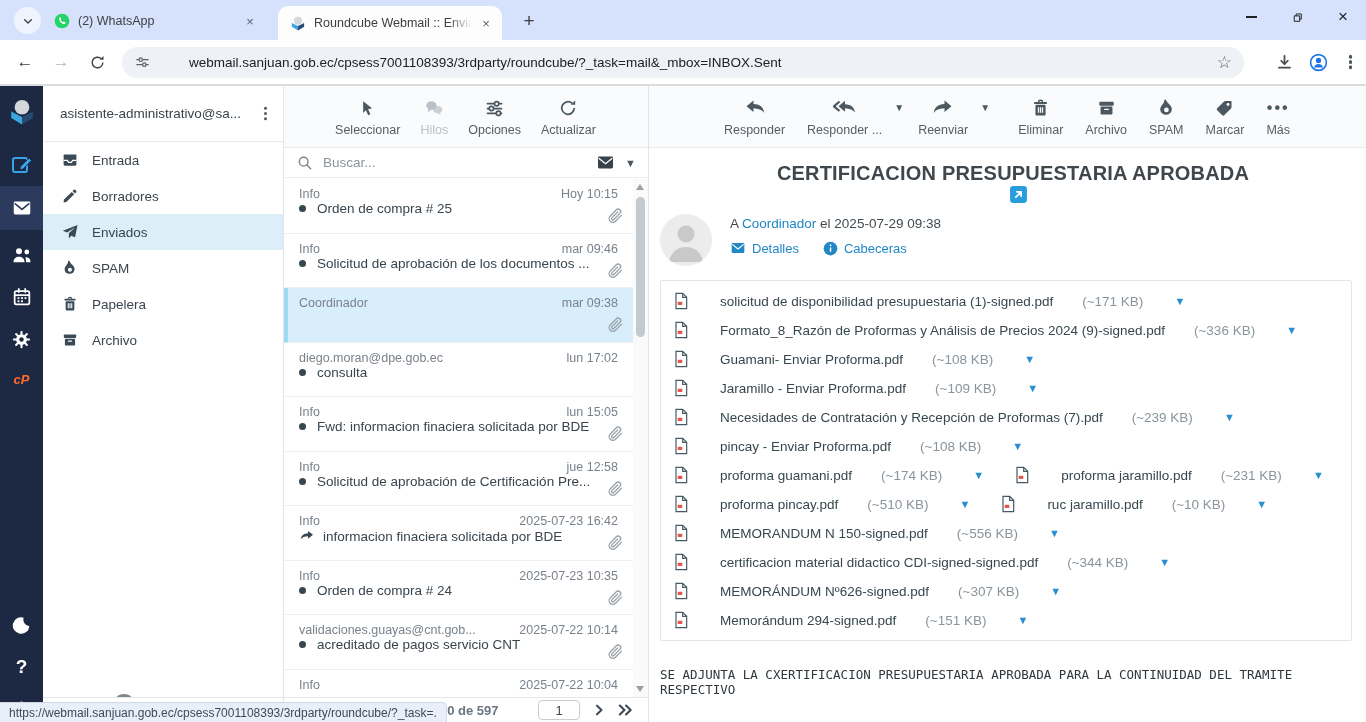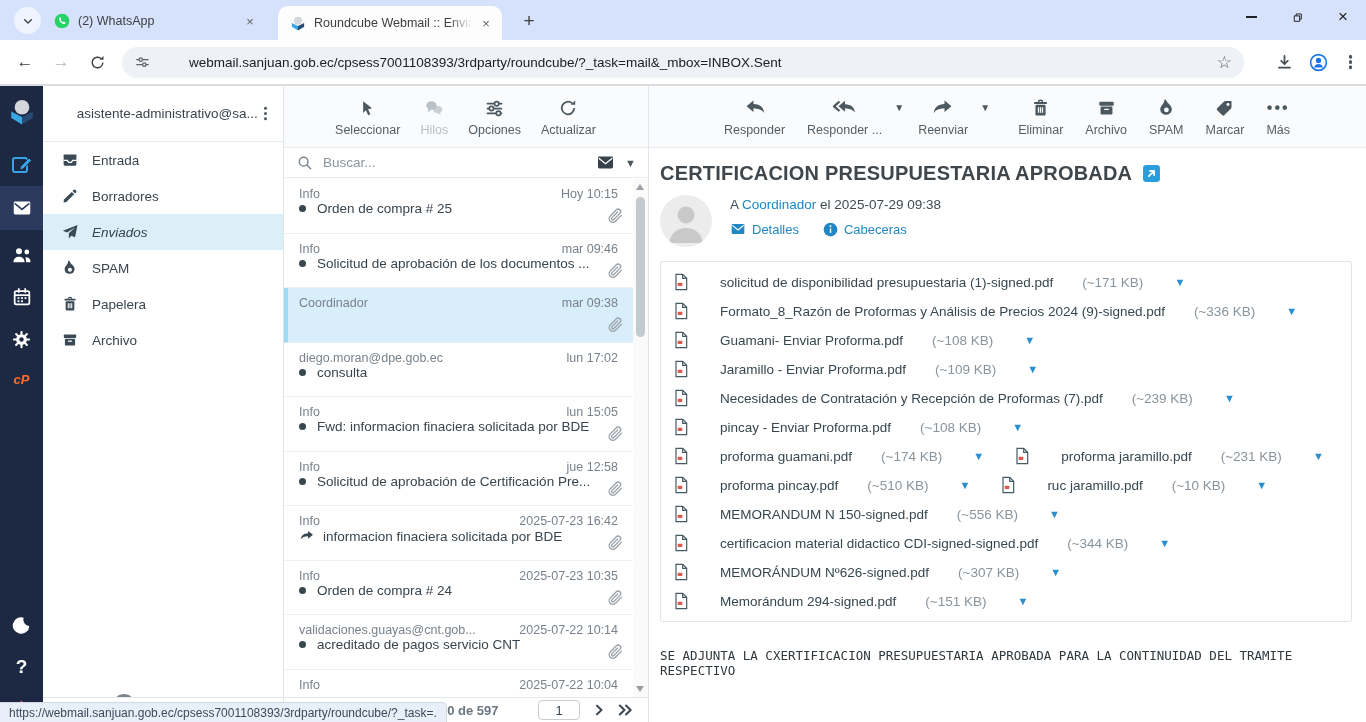--- a/index.html
+++ b/index.html
@@ -32,26 +32,26 @@
   .nav-right { position:absolute; right:8px; top:7px; display:flex; align-items:center; gap:14px; height:30px; }
   .chrome-divider { position:absolute; left:0; top:84px; width:100%; height:2px; background:#dadce0; }
 
   
   .pane-divider-v { position:absolute; top:86px; bottom:0; width:1px; background:#e1e4e8; z-index:3; }
   .rail { position:absolute; left:0; top:86px; bottom:0; width:43px; background:var(--rail_bg,#1d2942); z-index:4; }
   .rail-item { position:absolute; left:0; width:43px; height:34px; display:flex; align-items:center; justify-content:center; color:#fff; }
   .rail-item.active-block { height:44px; background:var(--rail_active,#2c3a5e); }
   .cp-logo { font-size:13px; font-weight:bold; font-style:italic; color:var(--cpanel,#ff6c2c); font-family:"Liberation Sans",sans-serif; }
 
-  .folders { position:absolute; left:43px; top:86px; width:240px; bottom:0; background:#fff;text-align:right; }
+  .folders { position:absolute; left:43px; top:86px; width:240px; bottom:0; background:#fff; }
   .account-row { height:56px; border-bottom:1px solid #e7eaec; display:flex; align-items:center; padding:0 10px 0 17px; }
   .account-name { flex:1; font-size:13.5px; color:#3a444d; white-space:nowrap; overflow:hidden; }
   .vdots { width:3.2px; height:3.2px; border-radius:50%; background:#4c5860; box-shadow:0 -5.2px 0 #4c5860, 0 5.2px 0 #4c5860; margin:0 6px; }
   .folder { height:36px; display:flex; align-items:center; padding-left:18px; font-size:13.5px; color:#3a444d; }
-  .folder.selected { background:var(--folder_selected,#dceff9);font-style:italic; }
+  .folder.selected { background:var(--folder_selected,#dceff9); }
   .folder .ficon { width:18px; height:18px; color:#3b4a54; margin-right:13px; flex:0 0 auto; }
   .quota-circle { position:absolute; left:70px; bottom:6px; width:22px; height:22px; border-radius:50%; background:#80868d; z-index:1; }
   .bottom-strip { position:absolute; left:43px; top:697px; width:605px; height:25px; background:#fff; border-top:1px solid #e4e7ea; z-index:2; }
 
   
   .listpane { position:absolute; left:283px; top:86px; width:365px; bottom:0; background:#fff; }
   .pane-toolbar { height:62px; background:#fafbfc; display:flex; align-items:center; justify-content:center; border-bottom:1px solid #e9ebee; }
   .tbtn { display:flex; flex-direction:column; align-items:center; justify-content:center; color:var(--icon,#4c5860); padding:0 10px; }
   .tbtn .ticon { height:24px; display:flex; align-items:center; justify-content:center; }
   .tbtn .tlabel { font-size:12.5px; margin-top:3px; color:#535e66; white-space:nowrap; }
@@ -83,21 +83,21 @@
 
   .list-footer { position:absolute; left:0; bottom:0; width:100%; height:25px; border-top:1px solid #e4e7ea; background:#fff; display:flex; align-items:center; z-index:2; }
   .count-label { position:absolute; left:157px; font-size:13px; color:#6b7680; font-weight:bold; white-space:nowrap; }
   .page-input { position:absolute; left:255px; top:2px; width:42px; height:20px; border:1px solid #c9ced3; border-radius:4px; text-align:center; font-size:13px; color:#3c4751; font-family:"Liberation Sans",sans-serif; outline:none; background:#fff; }
   .pg-next { position:absolute; left:308px; top:3px; color:#3c4751; }
   .pg-last { position:absolute; left:332px; top:3px; color:#3c4751; }
 
   
   .reader { position:absolute; left:648px; top:86px; right:0; bottom:0; background:#fff; }
   .reader .pane-toolbar { justify-content:center; gap:2px; }
-  .subject-row { display:flex; align-items:center; padding:14px 0 0 12px; }
+  .subject-row { display:flex; align-items:center; padding:14px 0 0 12px;flex-direction:column; }
   .subject { font-size:20px; font-weight:bold; color:#3f474d; letter-spacing:.2px; }
   .extlink { margin-left:10px; }
   .msghead { display:flex; padding:10px 0 0 12px; }
   .avatar { width:52px; height:52px; border-radius:50%; background:#ececec; overflow:hidden; flex:0 0 auto; }
   .headlines { margin-left:18px; padding-top:2px; }
   .toline { font-size:13.5px; color:#414b52; }
   .toline .to-name { color:var(--link,#2a8bc9); }
   .headactions { display:flex; align-items:center; gap:24px; margin-top:9px; }
   .headaction { display:flex; align-items:center; gap:6px; font-size:13px; color:var(--link,#2a8bc9); }
   .attachments { margin:14px 12px 0 12px; border:1px solid #e3e6e9; border-radius:2px; padding:11px 12px; display:flex; flex-wrap:wrap; column-gap:30px; row-gap:11px; width:692px; }

